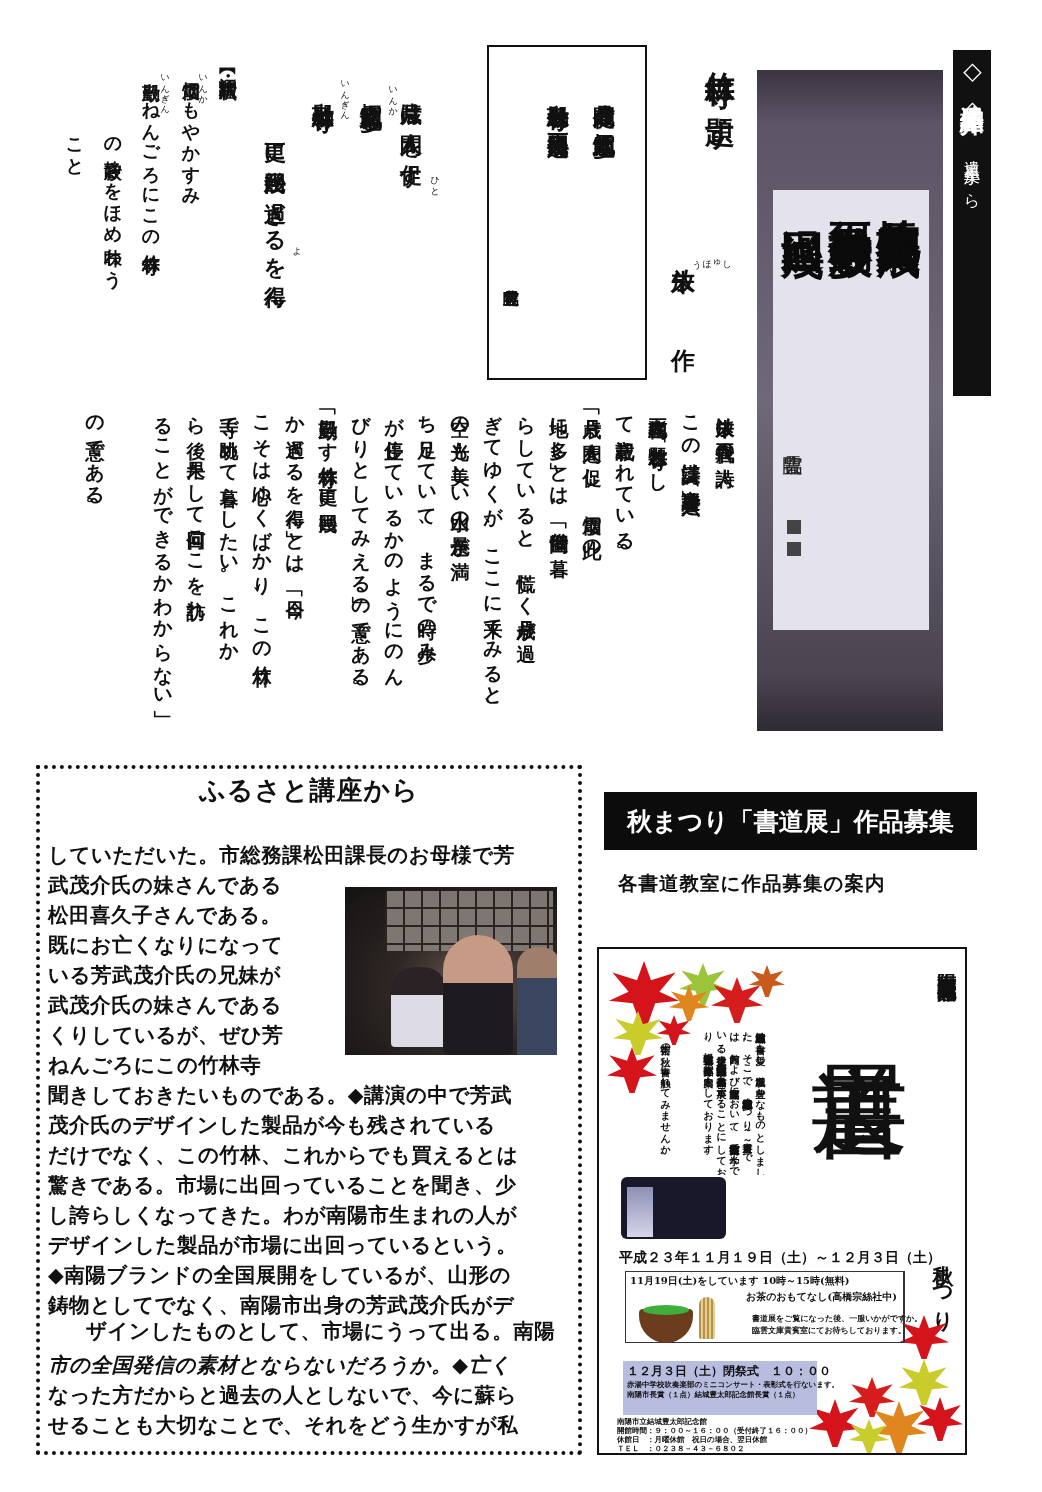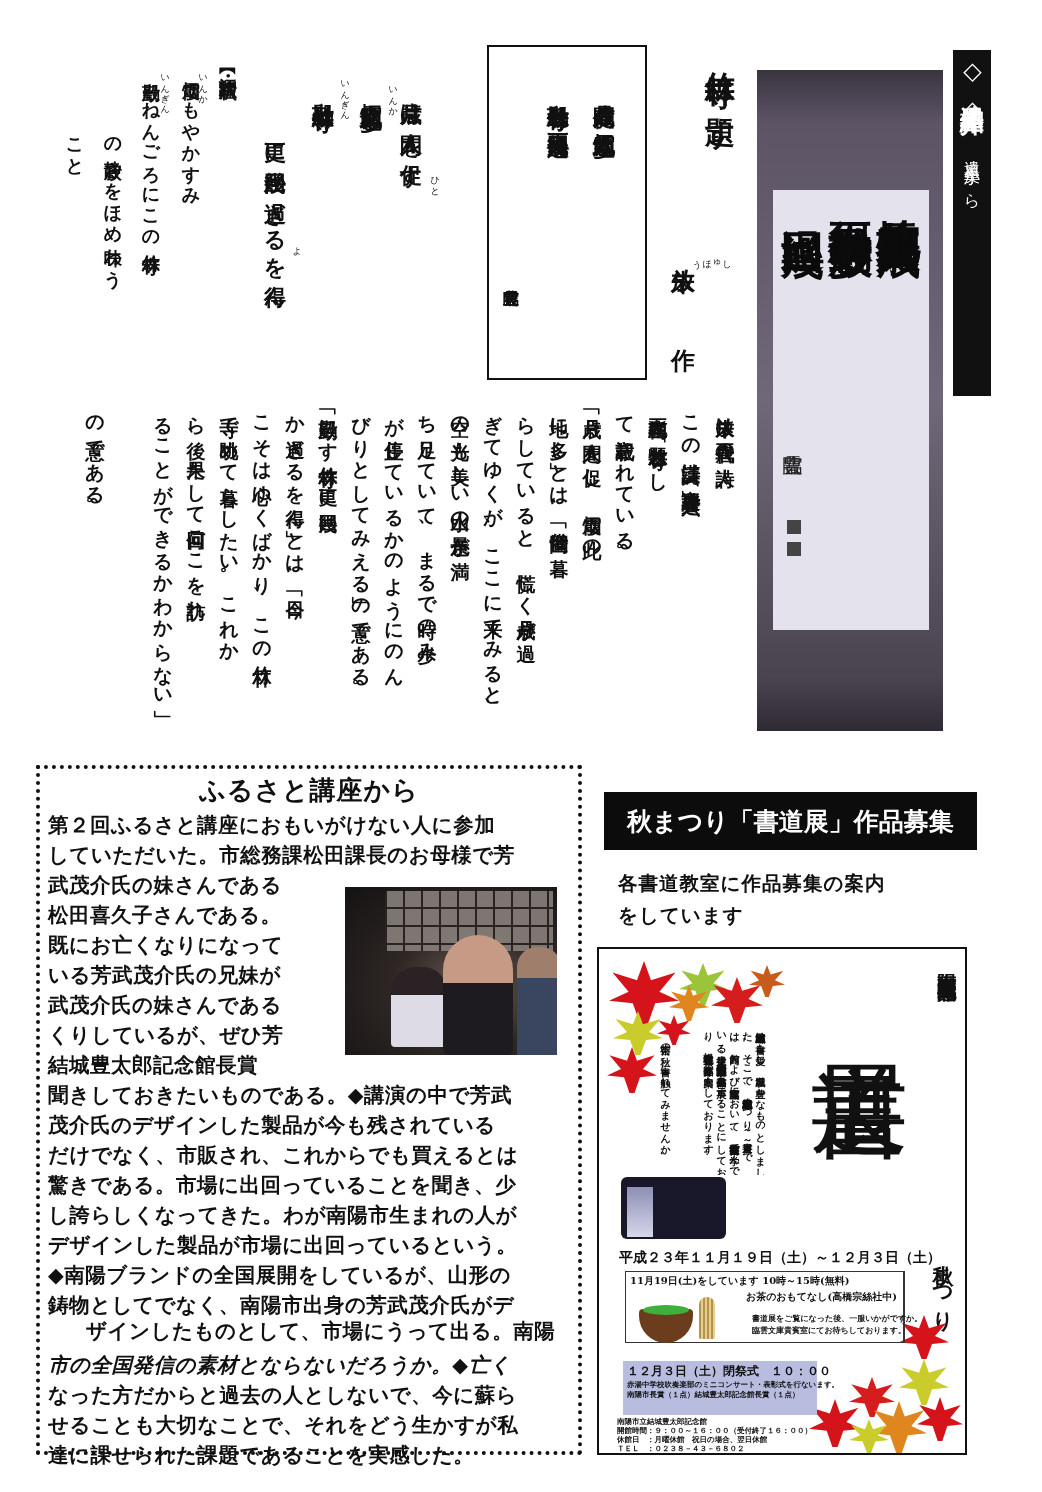--- a/index.html
+++ b/index.html
@@ -190,55 +190,52 @@
   <div class="prose vert" style="left:280px;">か過ぎるを得ん」とは、「今日</div>
   <div class="prose vert" style="left:247px;">こそは心ゆくばかり、この竹林</div>
   <div class="prose vert" style="left:214px;">寺で眺めて暮らしたい。これか</div>
   <div class="prose vert" style="left:181px;">ら後、果たして何回ここを訪れ</div>
   <div class="prose vert" style="left:148px;">ることができるかわからない」</div>
   <div class="prose vert" style="left:80px;">の意である。</div>
 </div>
 
 <div class="furusato">
   <h2>ふるさと講座から</h2>
-  <div class="line" style="top:42px;">第２回ふるさと講座におもいがけない人に参加</div>
   <div class="line" style="top:72px;">していただいた。市総務課松田課長のお母様で芳</div>
   <div class="line" style="top:102px;">武茂介氏の妹さんである</div>
   <div class="line" style="top:132px;">松田喜久子さんである。</div>
   <div class="line" style="top:162px;">既にお亡くなりになって</div>
   <div class="line" style="top:192px;">いる芳武茂介氏の兄妹が</div>
   <div class="line" style="top:222px;">武茂介氏の妹さんである</div>
   <div class="line" style="top:252px;">くりしているが、ぜひ芳</div>
-  <div class="line" style="top:282px;">結城豊太郎記念館長賞</div>
+  <div class="line" style="top:282px;">ねんごろにこの竹林寺</div>
   <div class="line" style="top:312px;">聞きしておきたいものである。◆講演の中で芳武</div>
   <div class="line" style="top:342px;">茂介氏のデザインした製品が今も残されている</div>
-  <div class="line" style="top:372px;">だけでなく、市販され、これからでも買えるとは</div>
+  <div class="line" style="top:372px;">だけでなく、この竹林、これからでも買えるとは</div>
   <div class="line" style="top:402px;">驚きである。市場に出回っていることを聞き、少</div>
   <div class="line" style="top:432px;">し誇らしくなってきた。わが南陽市生まれの人が</div>
   <div class="line" style="top:462px;">デザインした製品が市場に出回っているという。</div>
   <div class="line" style="top:492px;">◆南陽ブランドの全国展開をしているが、山形の</div>
   <div class="line" style="top:522px;">鋳物としてでなく、南陽市出身の芳武茂介氏がデ</div>
   <div class="line" style="top:548px;margin-left:38px;">ザインしたものとして、市場にうって出る。南陽</div>
   <div class="line" style="top:582px;font-style:italic;">市の全国発信の素材とならないだろうか。◆亡く</div>
   <div class="line" style="top:612px;">なった方だからと過去の人としないで、今に蘇ら</div>
   <div class="line" style="top:642px;">せることも大切なことで、それをどう生かすが私</div>
-  <div class="line" style="top:672px;">達に課せられた課題であることを実感した。</div>
 
   <div class="photo">
     <div class="shoji"></div>
     <div class="person2"></div>
     <div class="person3"></div>
     <div class="woman"></div>
   </div>
 </div>
 
 <div class="fest-header">秋まつり「書道展」作品募集</div>
 <div class="fest-desc">
   <div>各書道教室に作品募集の案内</div>
-  <div>をしています</div>
 </div>
 
 <div class="poster">
 
   <div class="leaf-shape" style="left:10px; top:12px; width:70px; height:64px; background:#d4141a;"></div>
   <div class="leaf-shape" style="left:80px; top:14px; width:48px; height:42px; background:#9bc43a;"></div>
   <div class="leaf-shape" style="left:112px; top:28px; width:52px; height:46px; background:#d61d1d;"></div>
   <div class="leaf-shape" style="left:70px; top:36px; width:40px; height:36px; background:#e0861e;"></div>
   <div class="leaf-shape" style="left:150px; top:16px; width:36px; height:32px; background:#c85a1c;"></div>
   <div class="leaf-shape" style="left:14px; top:62px; width:50px; height:44px; background:#c9cc2a;"></div>

